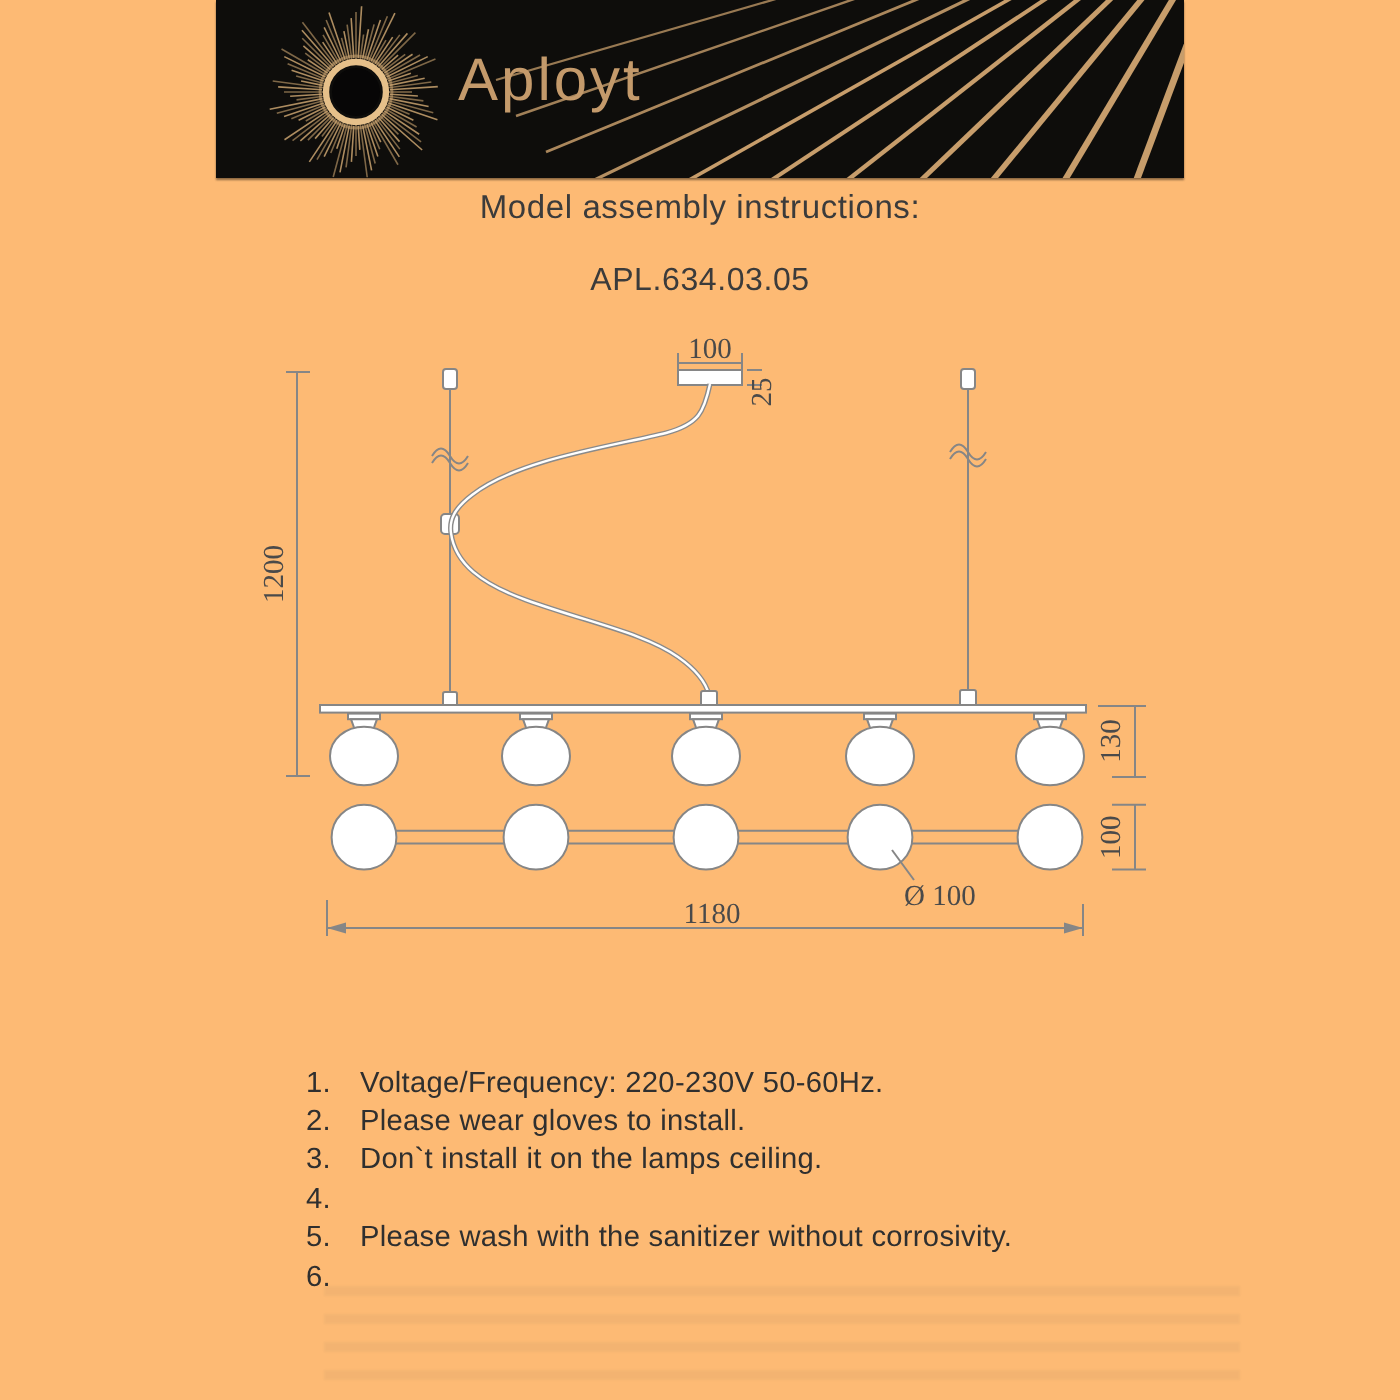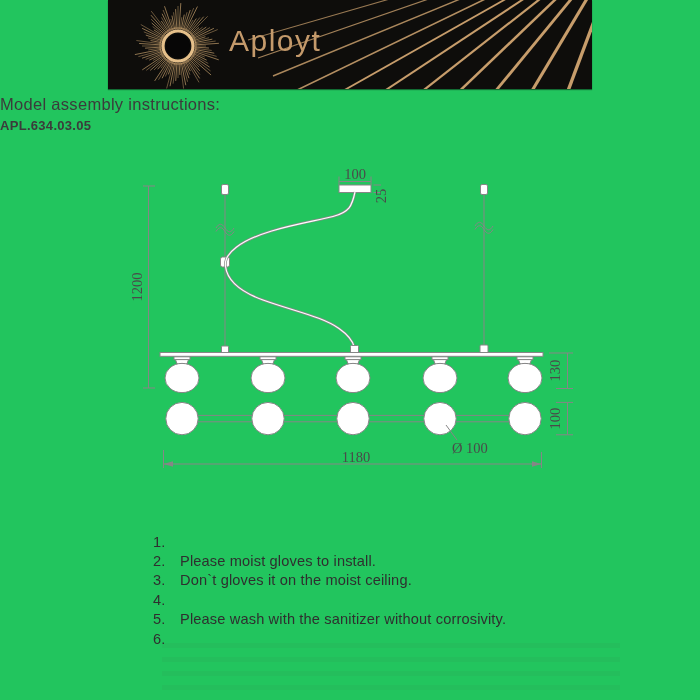--- a/index.html
+++ b/index.html
@@ -1,34 +1,34 @@
 <!DOCTYPE html>
 <html><head>
 <meta charset="utf-8">
 <style>
   html,body{margin:0;padding:0;background:#fff;}
   .page{
-    position:relative;width:700px;height:700px;background:#22c55e;overflow:hidden;
+    position:relative;width:700px;height:700px;background:#fdba74;overflow:hidden;
     font-family:"Liberation Sans",sans-serif;
   }
   
   .banner{
     position:absolute;left:108px;top:0;width:484px;height:89px;
     background:#0e0d0b;box-shadow:0 1px 1px rgba(0,0,0,.45);
   }
   .banner svg{position:absolute;left:0;top:0;}
   .brand-wordmark{
     position:absolute;left:121px;top:24px;
     font-size:30px;letter-spacing:1.5px;font-weight:400;color:#c49a6b;
     font-family:"Liberation Sans",sans-serif;
   }
   
-  .heading{position:absolute;left:0;top:95px;width:700px;text-align:left;color:#3b3b3b;}
+  .heading{position:absolute;left:0;top:95px;width:700px;text-align:center;color:#3b3b3b;}
   .heading .title{font-size:16.5px;font-weight:500;letter-spacing:.3px;}
-  .heading .model{font-size:13px;font-weight:700;margin-top:4px;letter-spacing:.3px;}
+  .heading .model{font-size:16px;font-weight:400;margin-top:18px;letter-spacing:.3px;}
   
   .diagram{position:absolute;left:100px;top:158px;}
   .diagram line,.diagram path,.diagram rect,.diagram ellipse,.diagram circle{
     stroke:#868686;stroke-width:1;fill:none;
   }
   .diagram .solidwhite{fill:#ffffff;}
   .diagram text{
     fill:#4a4a4a;stroke:none;
     font-family:"Liberation Serif",serif;font-size:14.5px;
   }
@@ -293,28 +293,29 @@
       <line x1="163.5" y1="464" x2="541.5" y2="464"></line>
       <path class="arrowhead" d="M163.5 464 l9.5 -2.7 v5.4 z"></path>
       <path class="arrowhead" d="M541.5 464 l-9.5 -2.7 v5.4 z"></path>
       <text x="356" y="461.5" text-anchor="middle" font-size="15.5">1180</text>
     </g>
   </svg>
 
   <ol class="instructions">
     <li class="row">
       <span class="num">1.</span>
+      <span class="txt">Voltage/Frequency: 220-230V 50-60Hz.</span>
     </li>
     <li class="row">
       <span class="num">2.</span>
-      <span class="txt">Please moist gloves to install.</span>
+      <span class="txt">Please wear gloves to install.</span>
     </li>
     <li class="row">
       <span class="num">3.</span>
-      <span class="txt">Don`t gloves it on the moist ceiling.</span>
+      <span class="txt">Don`t install it on the lamps ceiling.</span>
     </li>
     <li class="row">
       <span class="num">4.</span>
     </li>
     <li class="row">
       <span class="num">5.</span>
       <span class="txt">Please wash with the sanitizer without corrosivity.</span>
     </li>
     <li class="row">
       <span class="num">6.</span>

